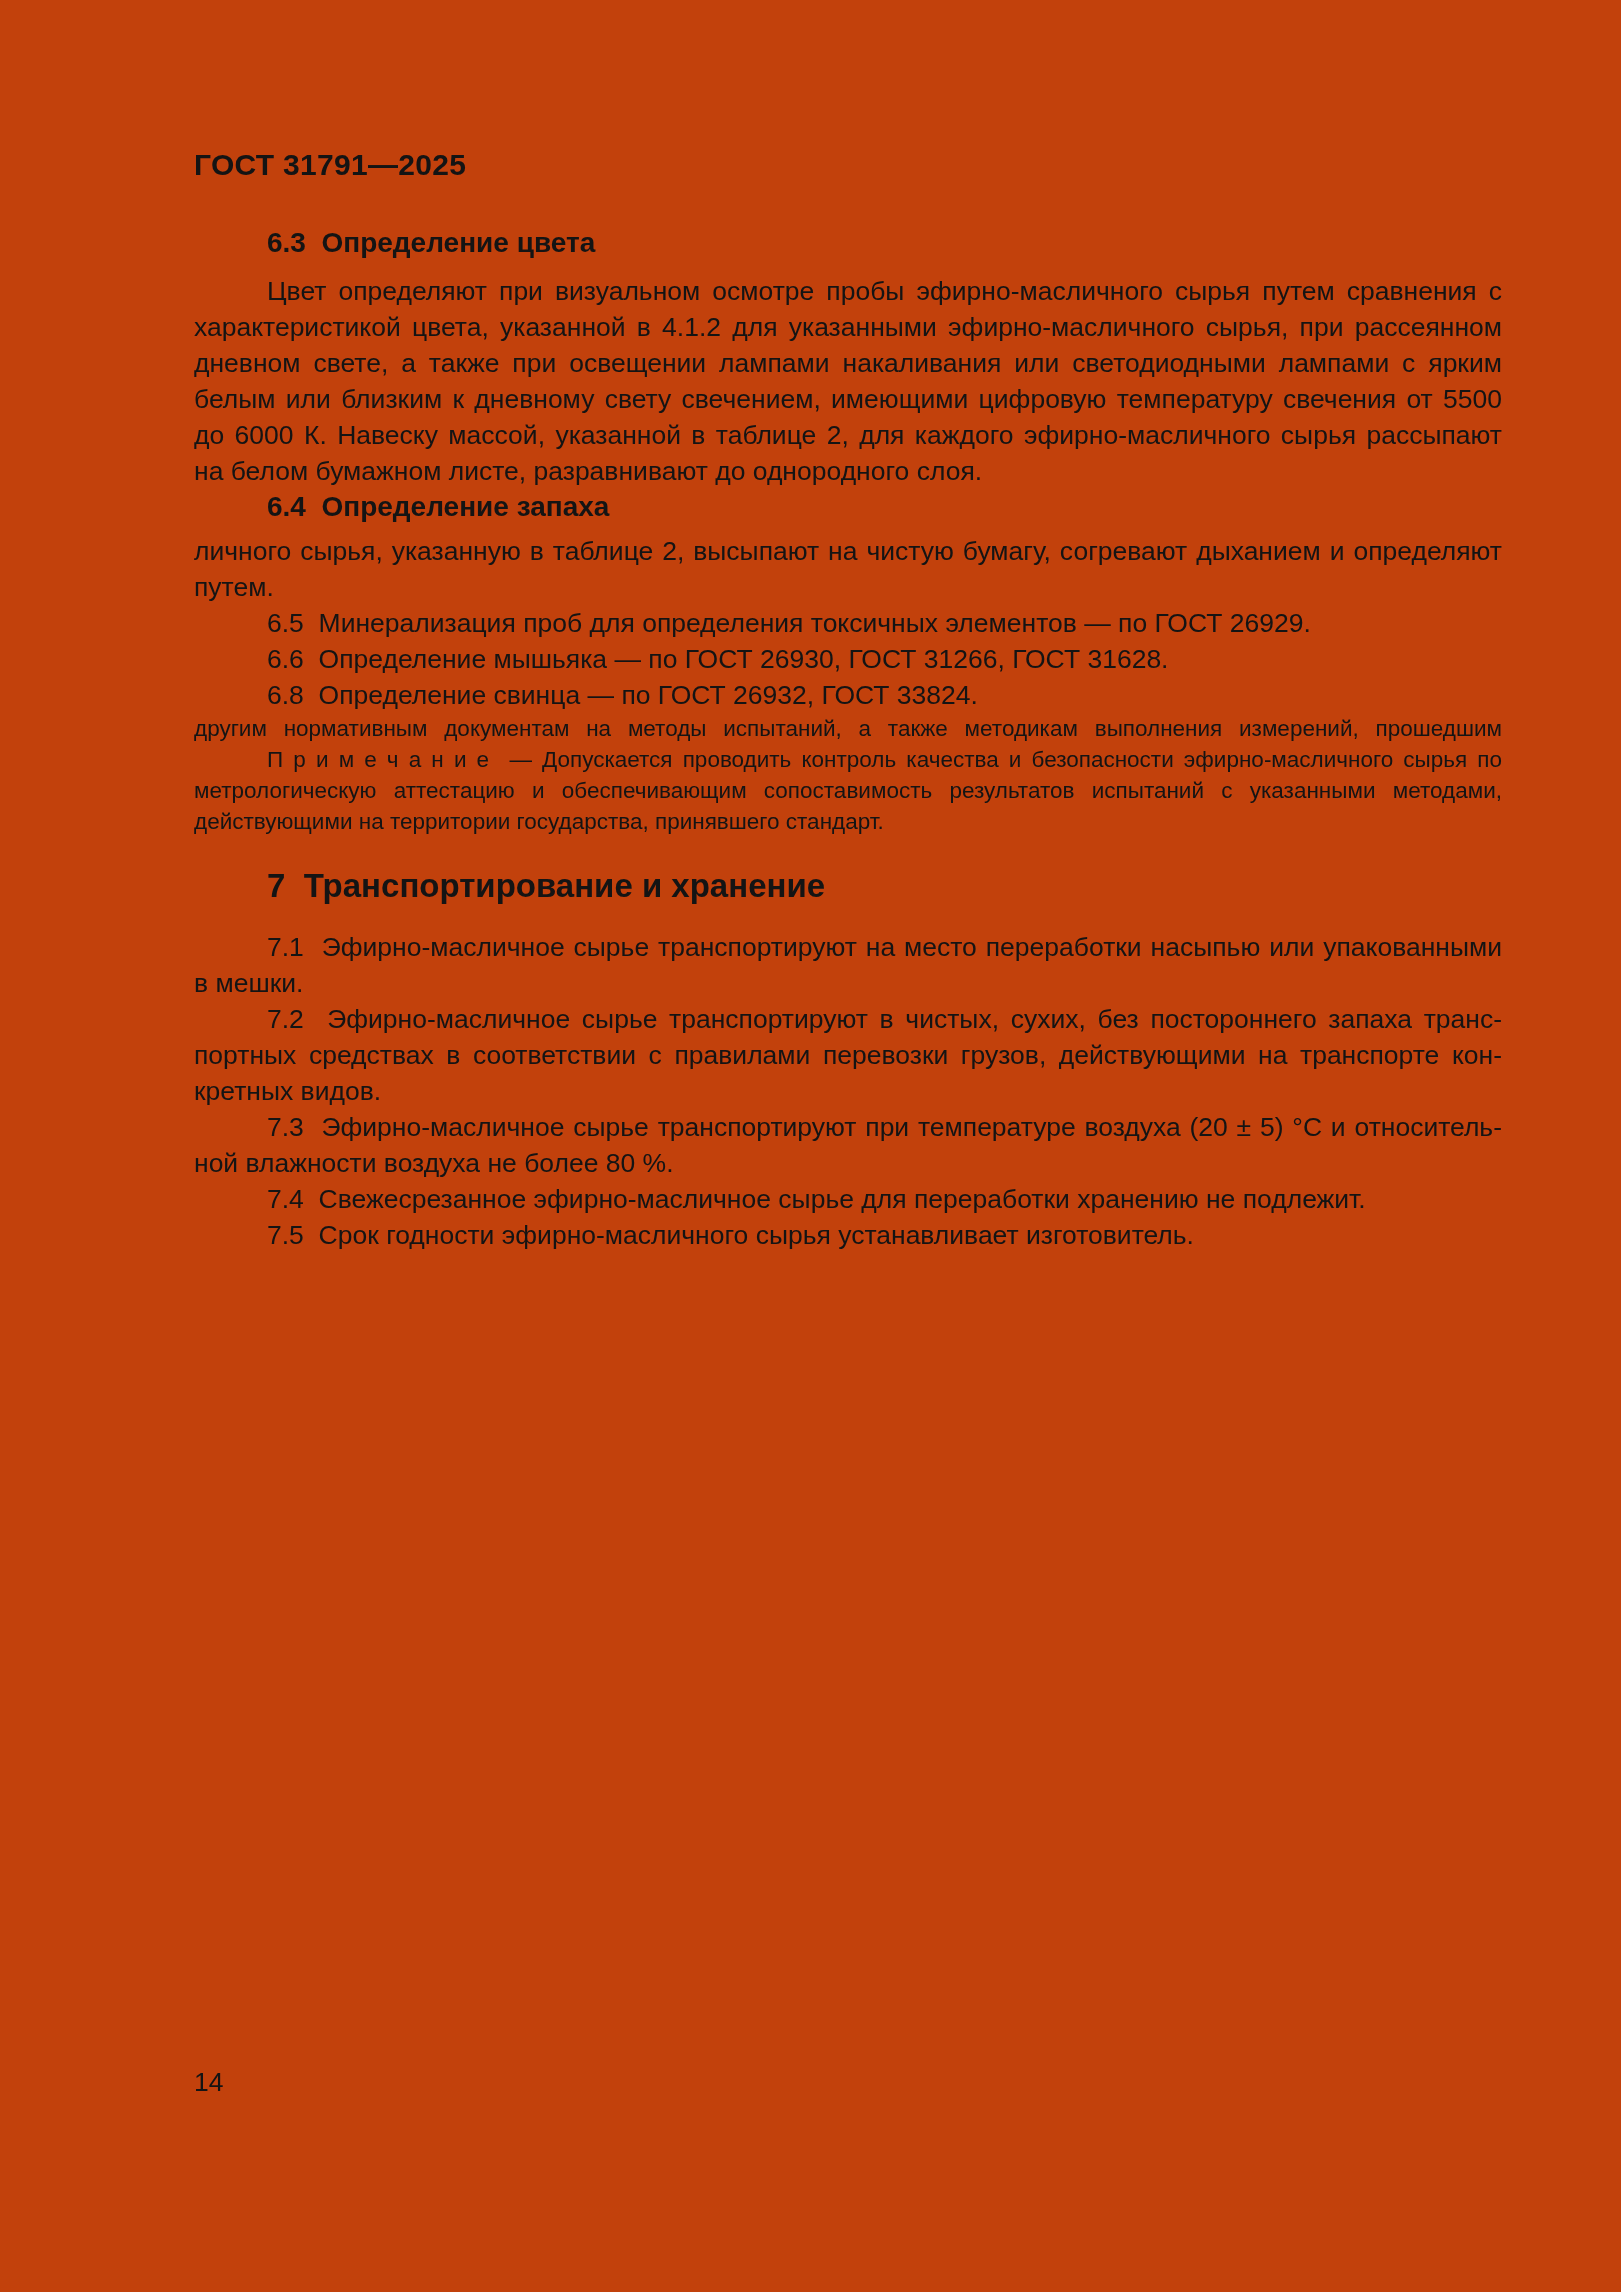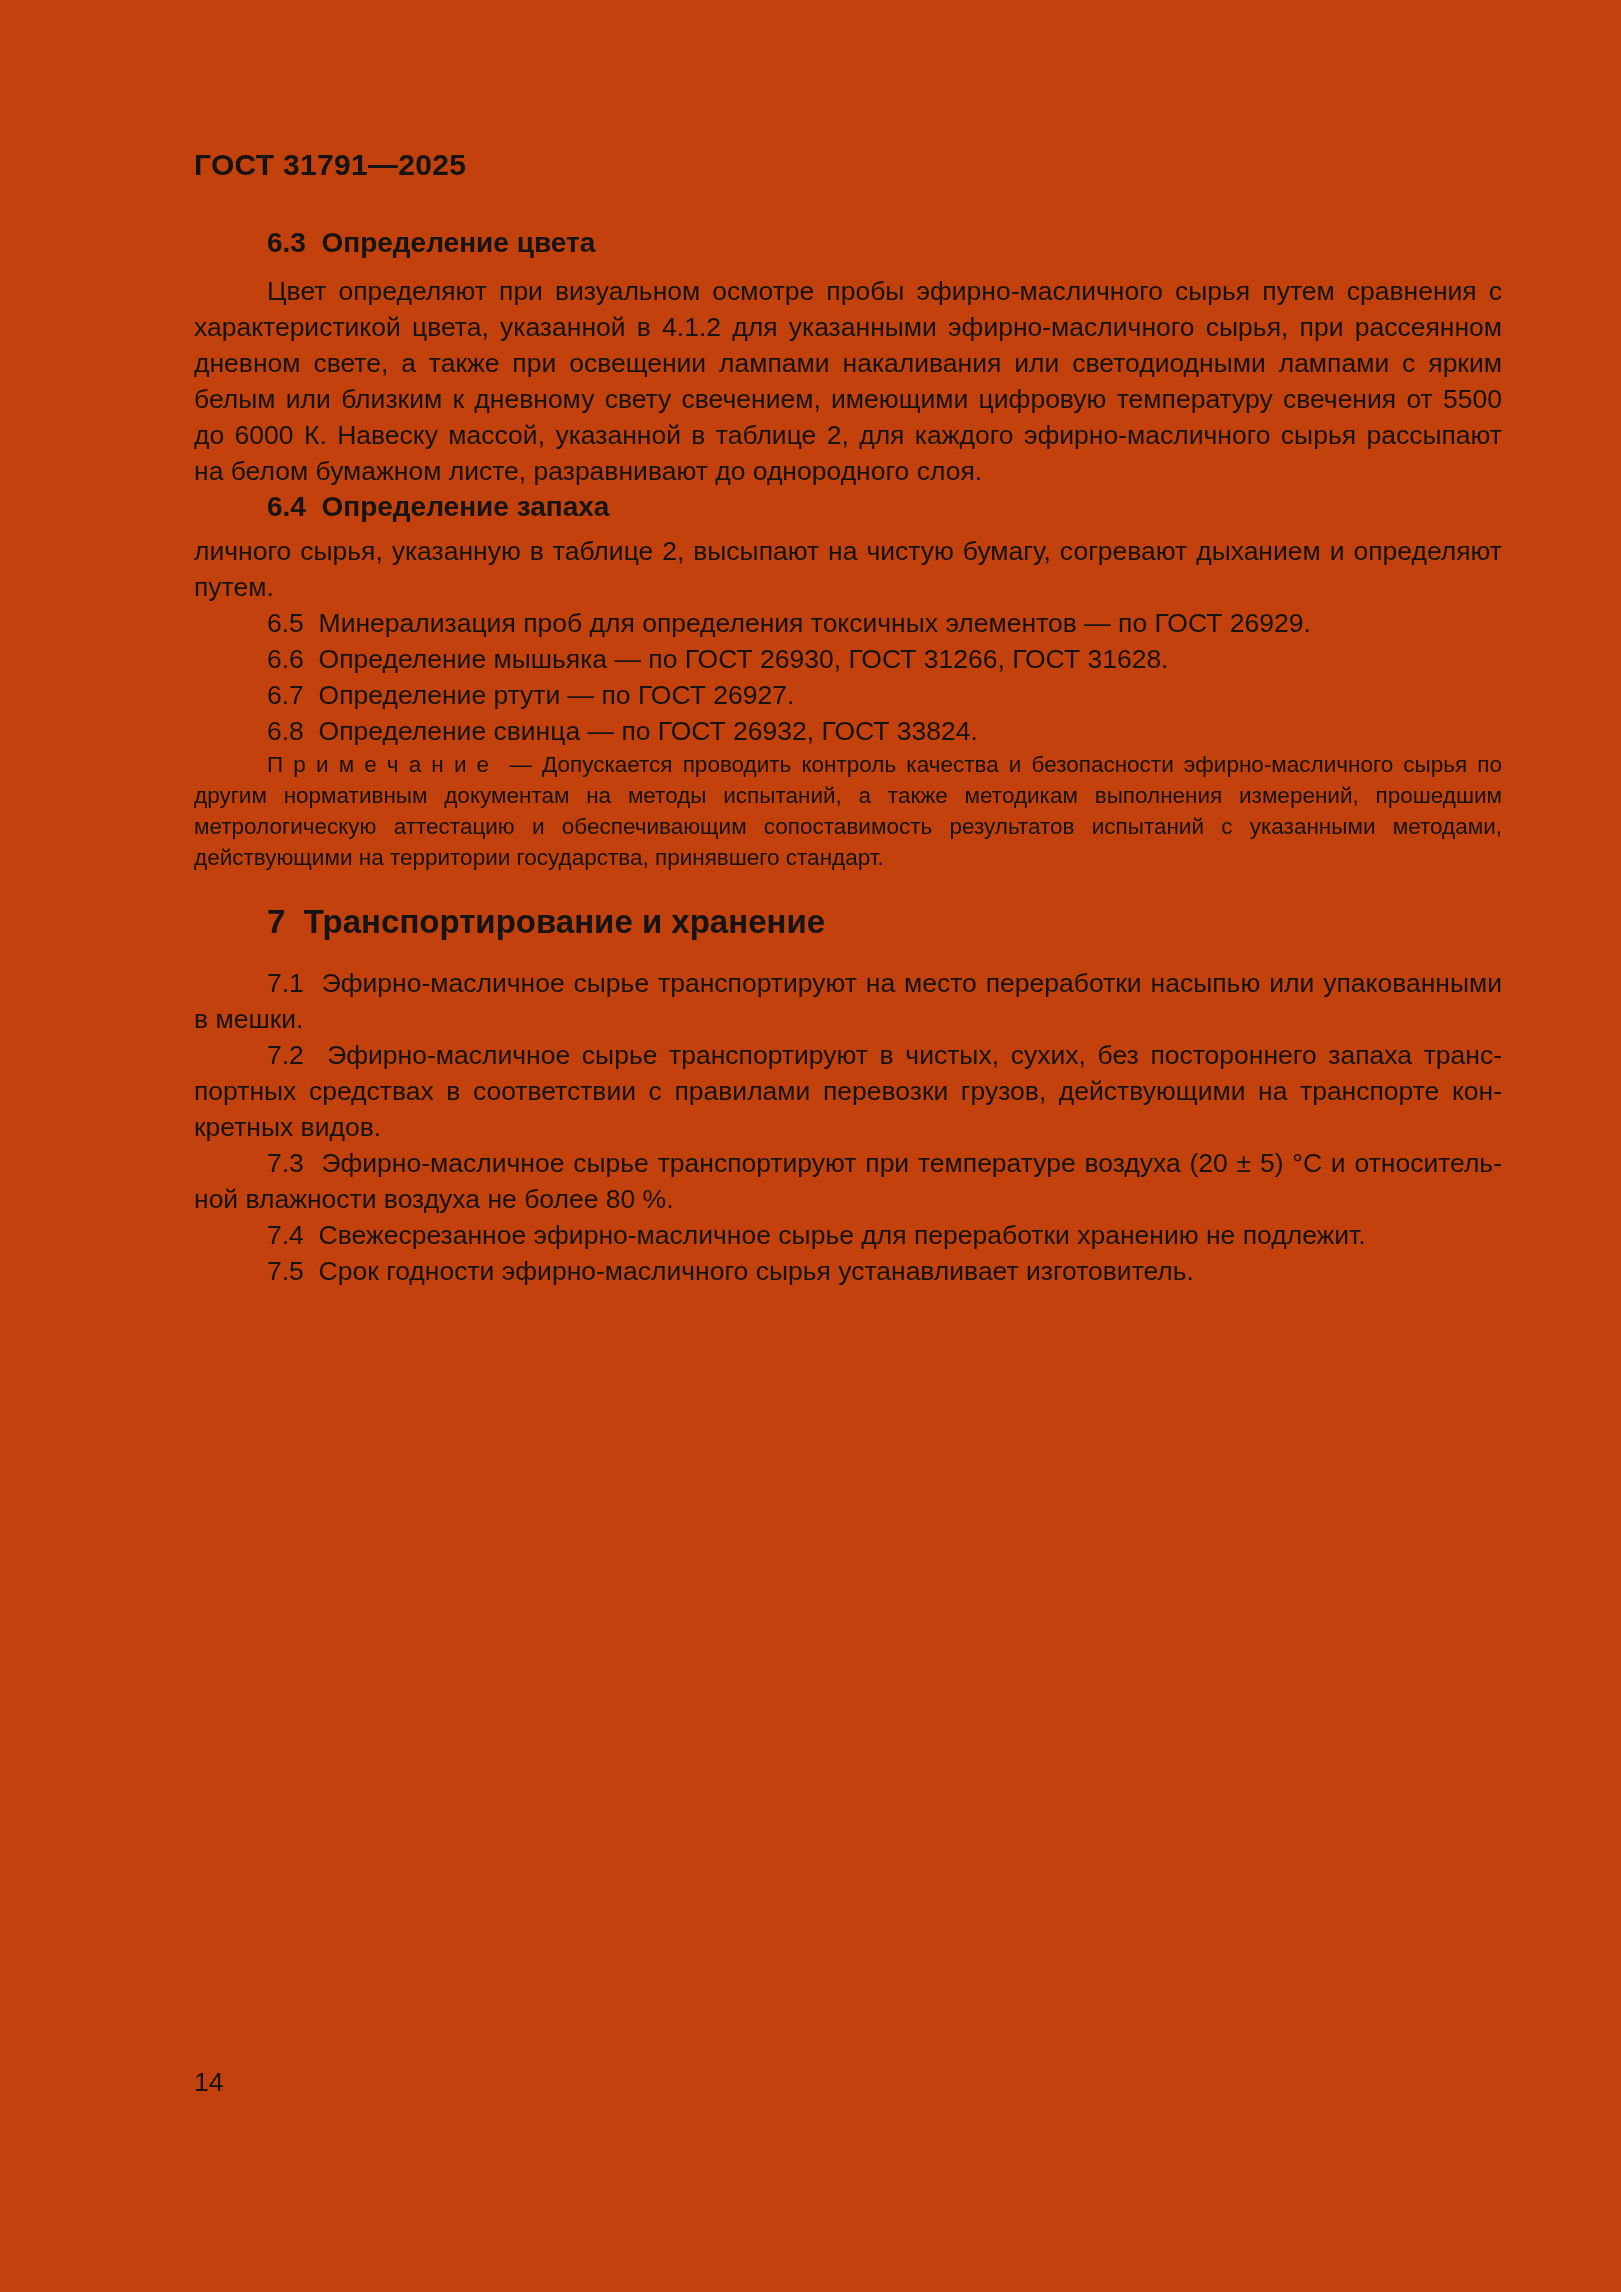--- a/index.html
+++ b/index.html
@@ -93,27 +93,26 @@
     <div class="h-sub" id="h64">6.4&nbsp; Определение запаха</div>
 
     <div class="para" id="p64">
       <div class="ln">личного сырья, указанную в таблице 2, высыпают на чистую бумагу, согревают дыханием и определяют</div>
       <div class="ln-end">путем.</div>
     </div>
 
     <div class="para">
       <div class="ln-end ind">6.5&nbsp; Минерализация проб для определения токсичных элементов — по ГОСТ 26929.</div>
       <div class="ln-end ind">6.6&nbsp; Определение мышьяка — по ГОСТ 26930, ГОСТ 31266, ГОСТ 31628.</div>
-      <div class="ln-end ind">6.7&nbsp; Определение ртути — по ГОСТ 26927.</div>
       <div class="ln-end ind">6.8&nbsp; Определение свинца — по ГОСТ 26932, ГОСТ 33824.</div>
     </div>
 
     <div class="para note">
+      <div class="ln">другим нормативным документам на методы испытаний, а также методикам выполнения измерений, прошедшим</div>
       <div class="ln ind">П р и м е ч а н и е&nbsp; — Допускается проводить контроль качества и безопасности эфирно-масличного сырья по</div>
-      <div class="ln">другим нормативным документам на методы испытаний, а также методикам выполнения измерений, прошедшим</div>
       <div class="ln">метрологическую аттестацию и обеспечивающим сопоставимость результатов испытаний с указанными методами,</div>
       <div class="ln-end">действующими на территории государства, принявшего стандарт.</div>
     </div>
 
     <div class="h-main">7&nbsp; Транспортирование и хранение</div>
 
     <div class="para" id="p71">
       <div class="ln ind">7.1&nbsp; Эфирно-масличное сырье транспортируют на место переработки насыпью или упакованными</div>
       <div class="ln-end">в мешки.</div>
     </div>

